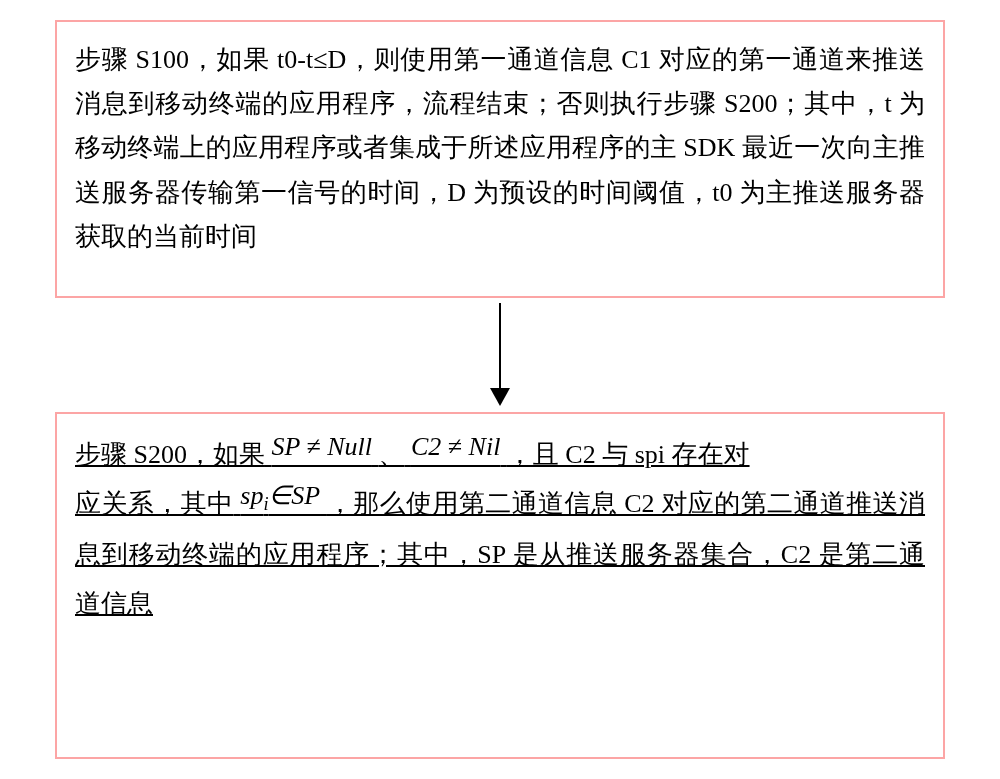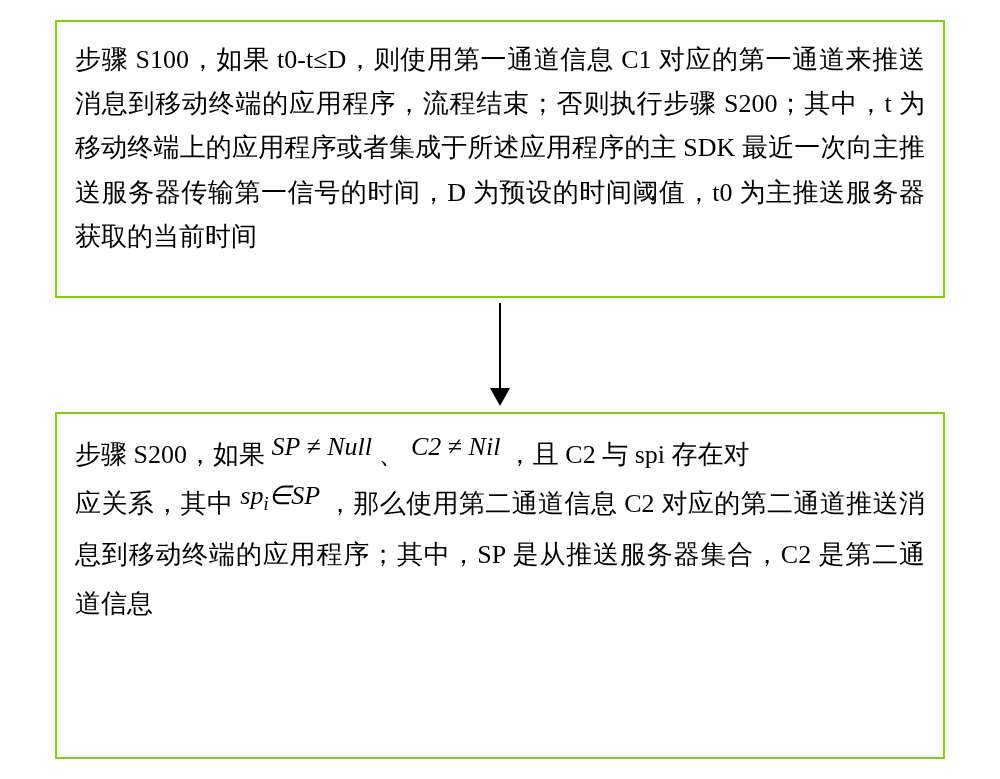--- a/index.html
+++ b/index.html
@@ -11,34 +11,35 @@
       width: 1000px;
       height: 779px;
       background: #ffffff;
       font-family: "SimSun", "Songti SC", serif;
       display: flex;
       flex-direction: column;
       align-items: center;
       padding: 20px 55px;
     }
     .box {
-      border: 2px solid #84cc16;
+      border: 2px solid #fca5a5;
       padding: 16px 18px;
       width: 100%;
       font-size: 26px;
       line-height: 1.7;
       text-align: justify;
       color: #000;
     }
     .box1 {
       height: 280px;
     }
     .box2 {
       height: 350px;
       line-height: 1.9;
+      text-decoration: underline;
     }
     .arrow-container {
       height: 115px;
       display: flex;
       flex-direction: column;
       align-items: center;
       justify-content: center;
     }
     .arrow-line {
       width: 2px;

